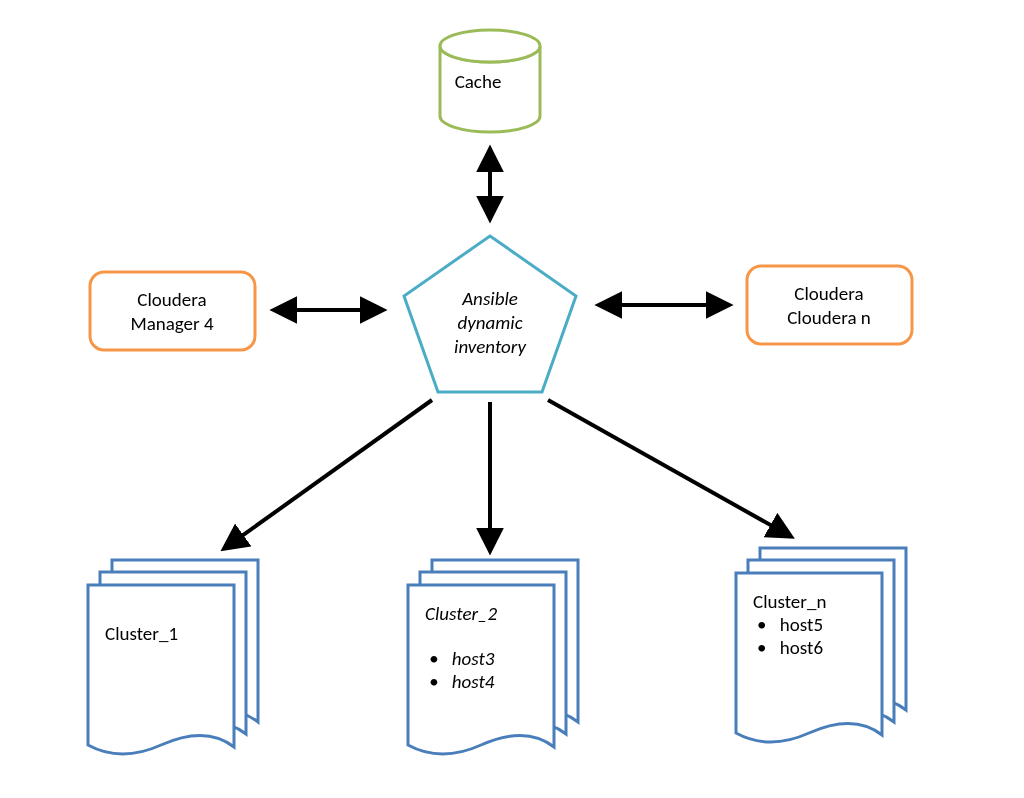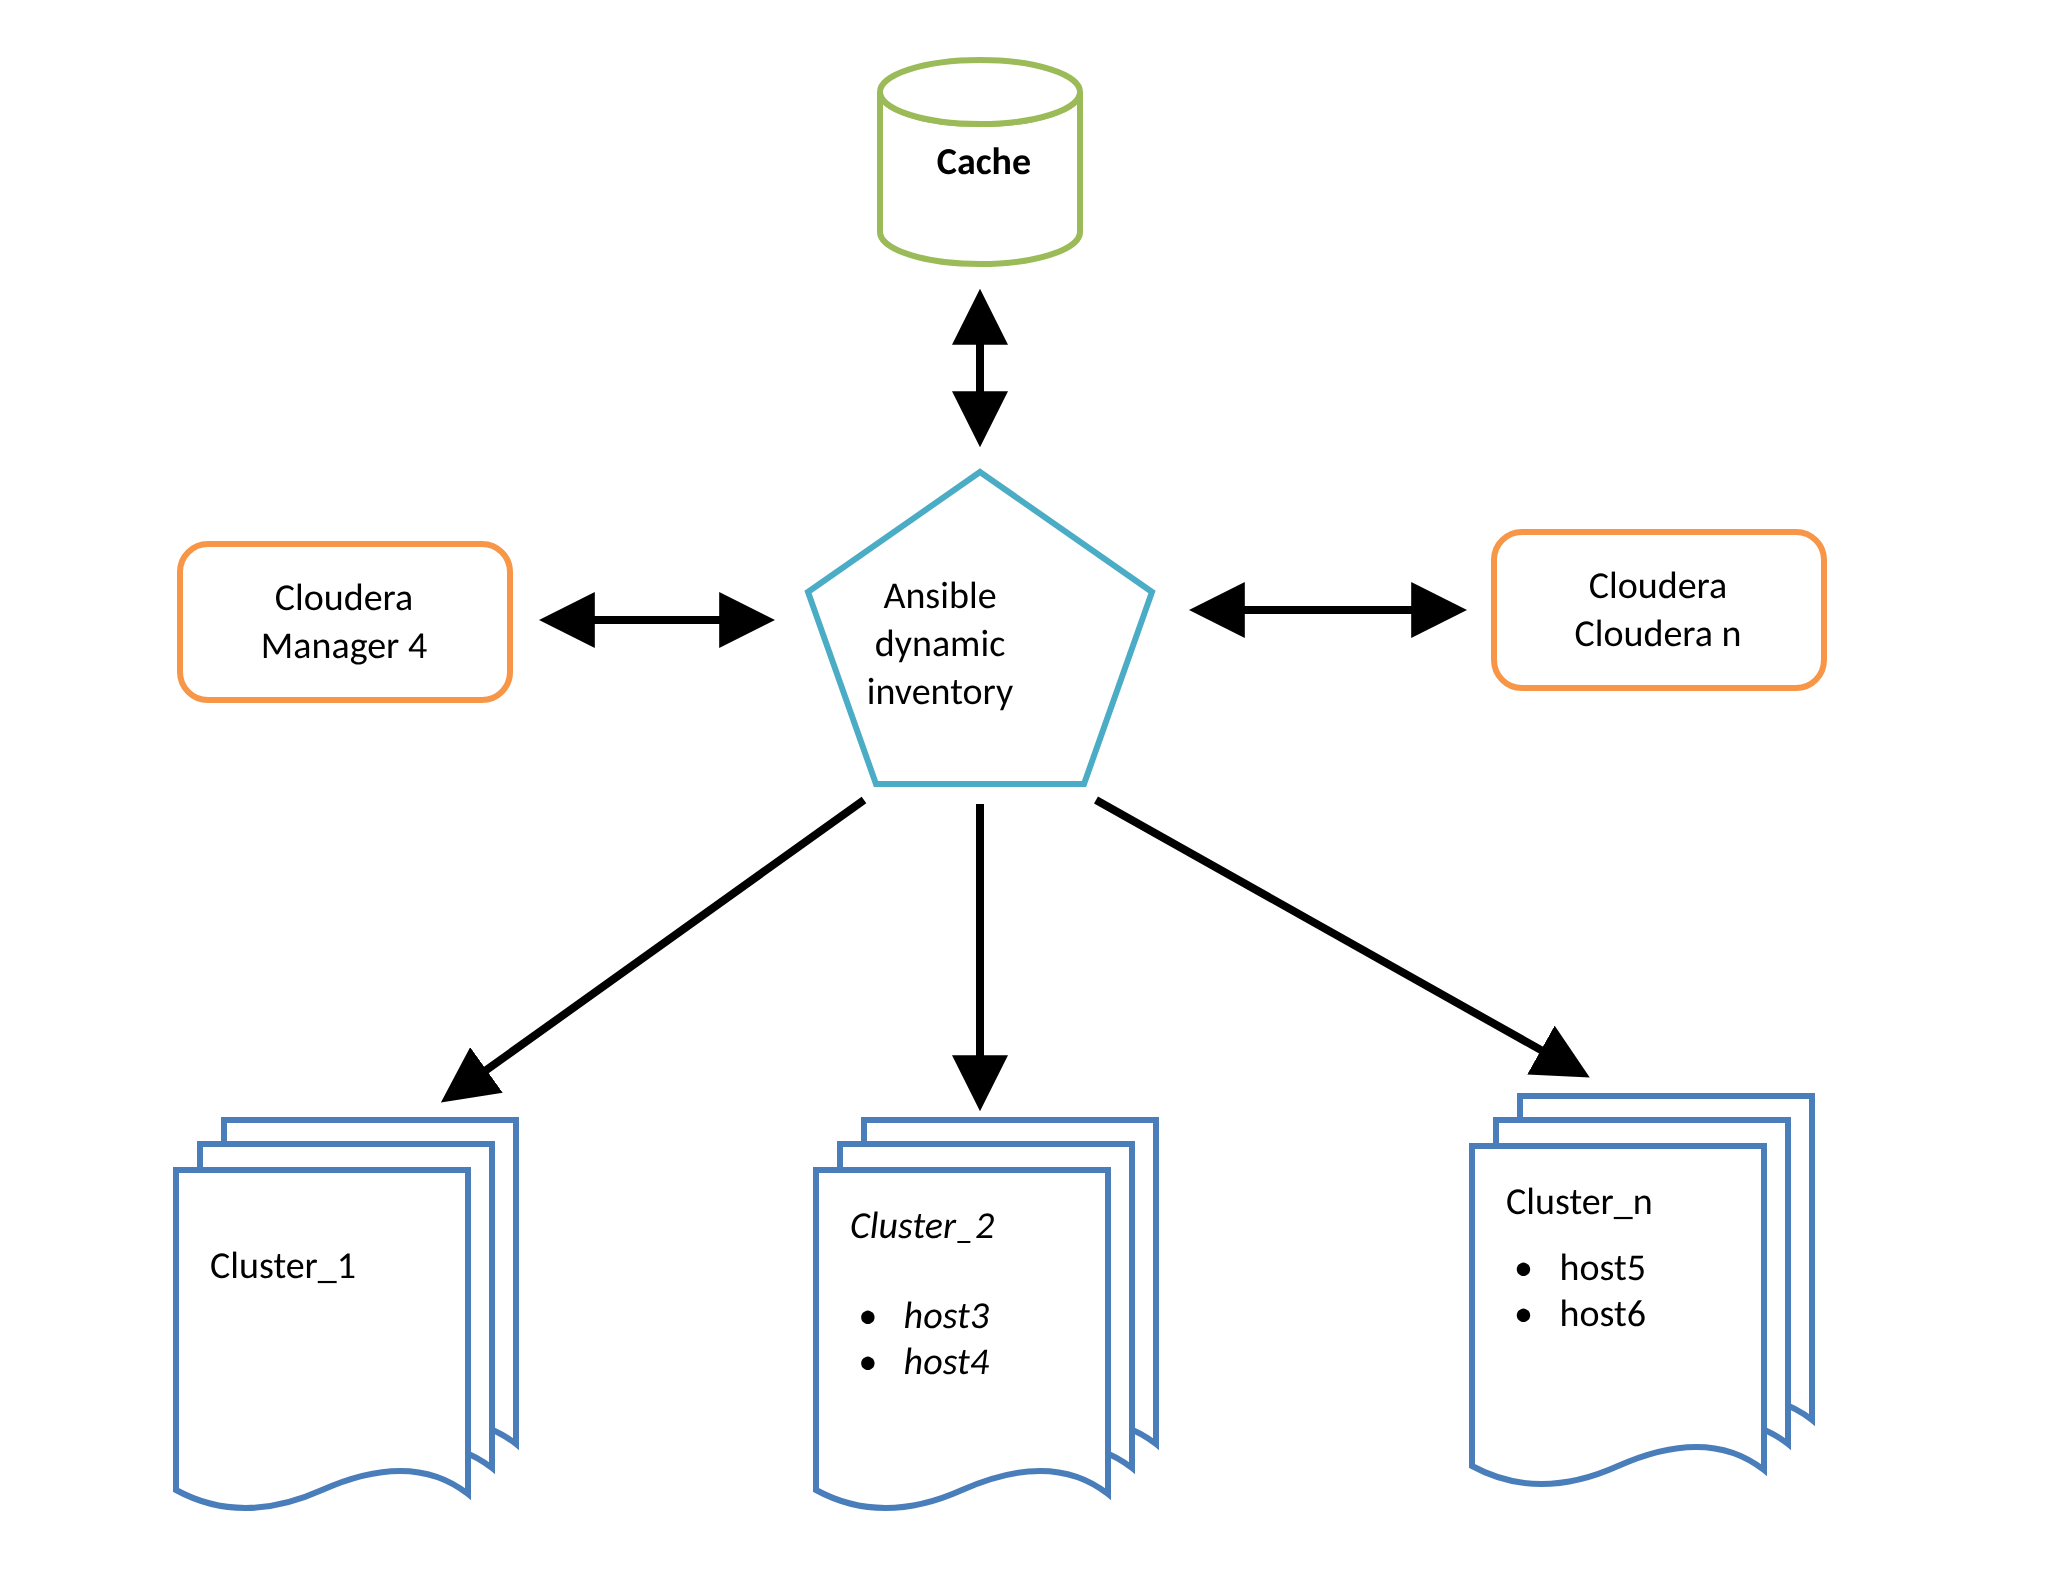--- a/index.html
+++ b/index.html
@@ -89,23 +89,23 @@
     <line x1="600" y1="305" x2="728" y2="305" marker-start="url(#ah)" marker-end="url(#ah)"></line>
 
     <line x1="432" y1="400" x2="225" y2="548" marker-end="url(#ah)"></line>
 
     <line x1="490" y1="402" x2="490" y2="550" marker-end="url(#ah)"></line>
 
     <line x1="548" y1="400" x2="790" y2="536" marker-end="url(#ah)"></line>
   </g>
 </svg>
 
-<div class="label" style="left:432px; top:70px; width:120px;font-weight:bold;">Cache</div>
+<div class="label" style="left:418px; top:70px; width:120px;">Cache</div>
 
-<div class="label" style="left:395px; top:287px; width:150px; line-height:1.25;">
+<div class="label" style="left:415px; top:287px; width:150px; line-height:1.25;font-style:italic;">
   <span>Ansible</span><br>
   <span>dynamic</span><br>
   <span>inventory</span>
 </div>
 
 <div class="label" style="left:92px; top:288px; width:160px; line-height:1.25;">
   <span>Cloudera</span><br>
   <span>Manager 4</span>
 </div>
 
@@ -121,19 +121,19 @@
 <div class="list" style="left:425px; top:602px; width:140px;font-style:italic;">
   <div>Cluster_2</div>
   <ul style="margin-top:22px; padding-left:4px;">
     <li>host3</li>
     <li>host4</li>
   </ul>
 </div>
 
 <div class="list" style="left:753px; top:590px; width:140px;">
   <div>Cluster_n</div>
-  <ul style="margin-top:10px; padding-left:4px;">
+  <ul style="padding-left:4px;">
     <li>host5</li>
     <li>host6</li>
   </ul>
 </div>
 
 </div>
 
 </body></html>

